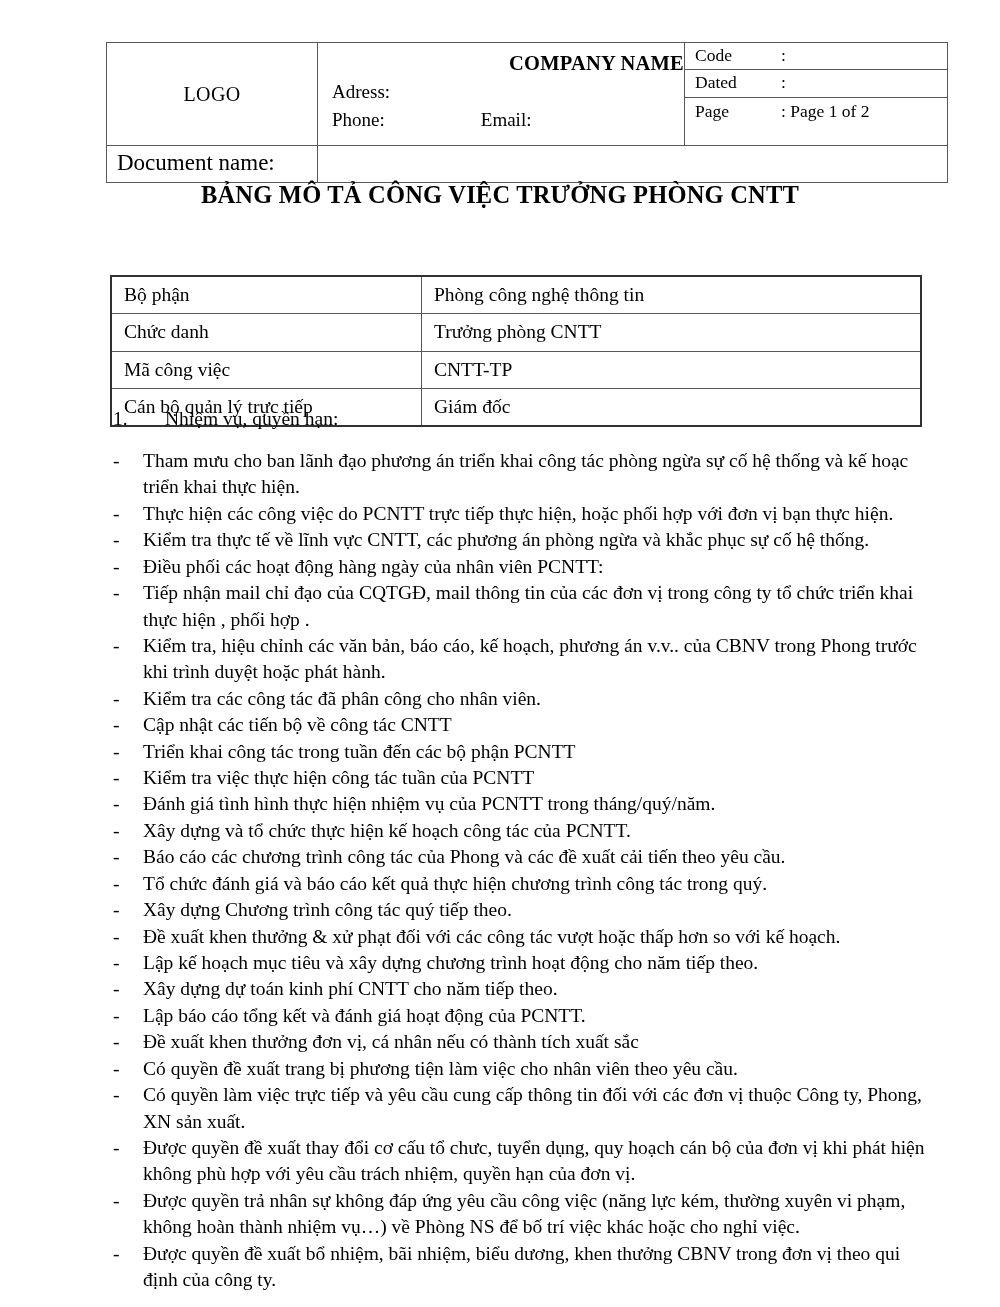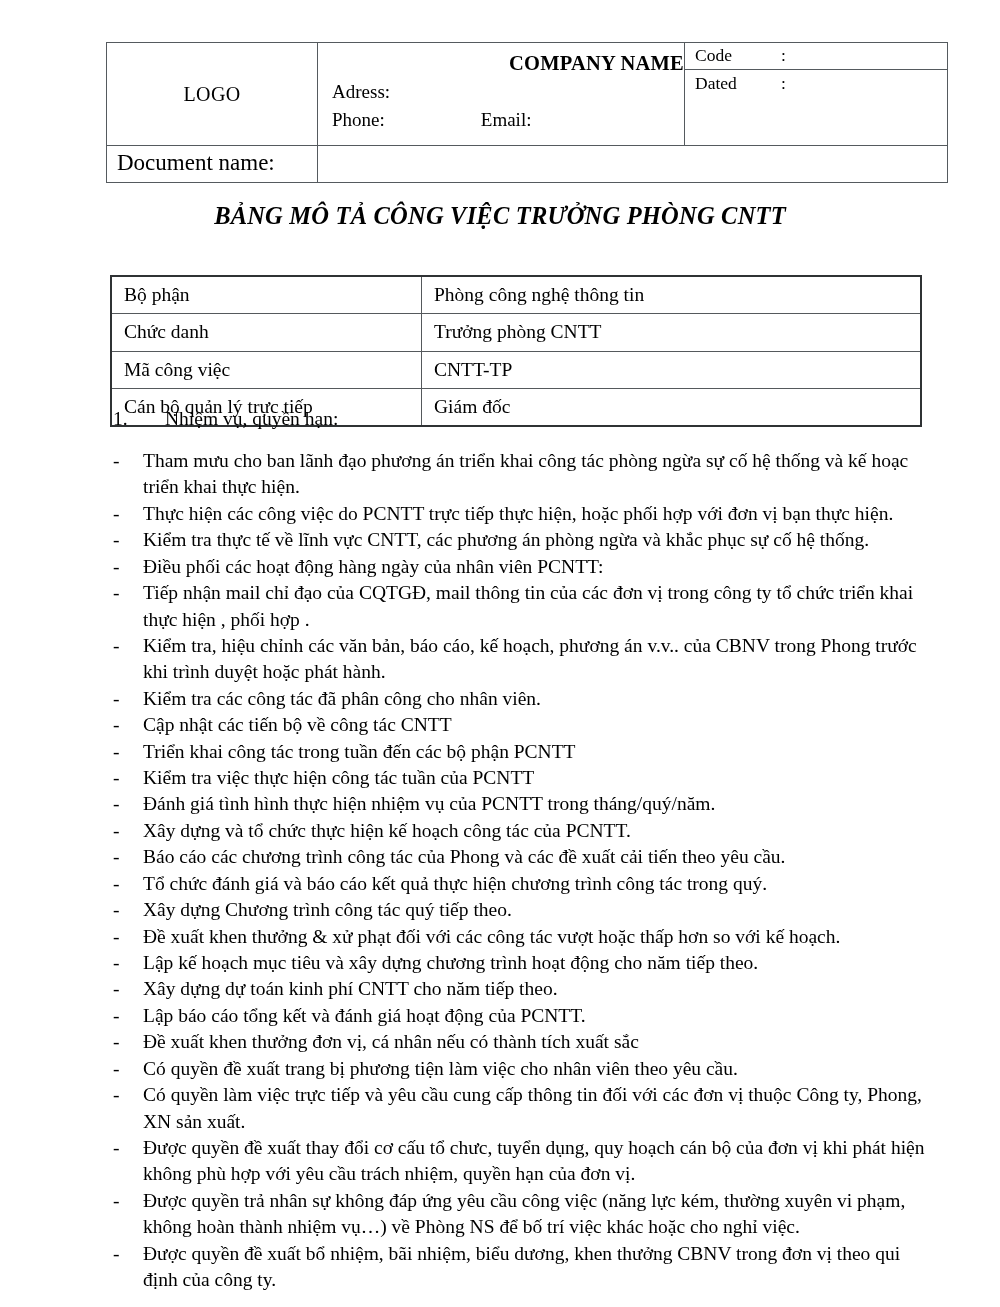--- a/index.html
+++ b/index.html
@@ -94,27 +94,26 @@
     height: 34px;
     font-size: 23px;
     padding: 0 0 2px 10px !important;
   }
   .hdr-empty { height: 34px; }
 
   
   .doc-title {
     position: absolute;
     left: 0;
-    top: 202px;
+    top: 181px;
     width: 1000px;
     text-align: center;
     font-weight: bold;
     font-size: 24.5px;
     letter-spacing: 0.2px;
-    font-style: italic;
   }
 
   
   .info-table {
     position: absolute;
     left: 110px;
     top: 250px;
     width: 812px;
     border-collapse: collapse;
     table-layout: fixed;
@@ -194,20 +193,24 @@
           <table class="meta-table">
             <tbody>
               <tr>
                 <td class="mk">Code</td>
                 <td>:</td>
               </tr>
               <tr>
                 <td class="mk">Dated</td>
                 <td>:</td>
               </tr>
+              <tr>
+                <td class="mk">Page</td>
+                <td>: Page 1 of 2</td>
+              </tr>
             </tbody>
           </table>
         </td>
       </tr>
       <tr>
         <td class="hdr-docname">Document name:</td>
         <td class="hdr-empty" colspan="2"></td>
       </tr>
     </tbody>
   </table>

